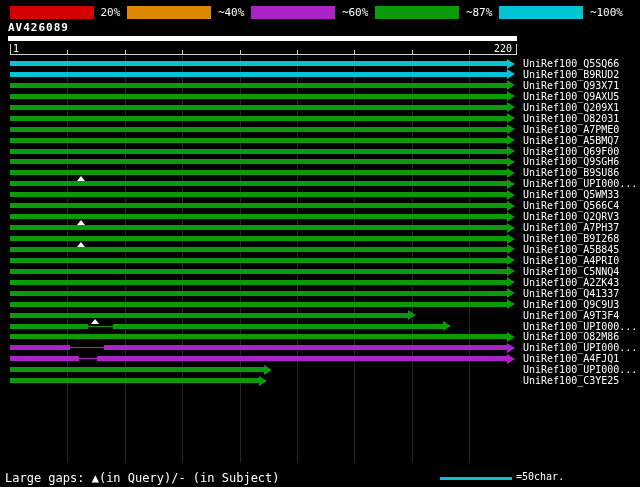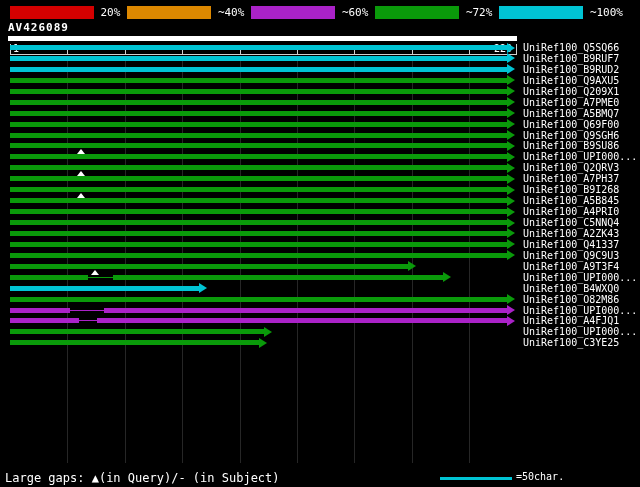--- a/index.html
+++ b/index.html
@@ -11,21 +11,21 @@
   .seglabel{flex:0 0 auto;padding:0 7px;font-size:11px;line-height:13px;color:#fff;background:#000;white-space:pre}
   .queryname{position:absolute;left:8px;top:21px;font-size:11px;font-weight:bold;letter-spacing:1px}
   .querybar{position:absolute;left:8px;top:36px;width:509px;height:5px;background:#fff}
   .ruler{position:absolute;left:0;top:42px;width:640px;height:14px}
   .baseline{position:absolute;left:10px;top:12px;width:506px;height:1px;background:#d0d0d0}
   .tick{position:absolute;top:8px;width:1px;height:5px;background:#d0d0d0}
   .tick.end{top:2px;height:11px}
   .rmin{position:absolute;left:13px;top:1px;font-size:10px}
   .rmax{position:absolute;left:494px;top:1px;font-size:10px}
   .gridline{position:absolute;top:56px;height:407px;width:1px;background:#262626}
-  #rows{position:absolute;left:0;top:42px;width:526px}
+  #rows{position:absolute;left:0;top:58px;width:526px}
   .row{position:relative;height:10.94px}
   .bar{position:absolute;top:3px;height:5px}
   .arrow{position:absolute;top:0.5px;width:0;height:0;border-top:5px solid transparent;border-bottom:5px solid transparent}
   .gap{position:absolute;top:2px;height:7px;background:#000}
   .gap i{position:absolute;left:0;right:0;top:3px;height:1px;display:block}
   .qgap{position:absolute;top:-2px;width:0;height:0;border-left:4px solid transparent;border-right:4px solid transparent;border-bottom:5px solid #fff}
   .hitlabel{position:absolute;left:523px;top:0;font-size:10px;line-height:11px;white-space:pre}
   .footer-left{position:absolute;left:5px;top:471px;font-size:12px}
   .scale-line{position:absolute;left:440px;top:477px;width:72px;height:3px}
   .scale-label{position:absolute;left:516px;top:471px;font-size:10px}
@@ -36,21 +36,21 @@
 <div id="screen">
 
   <div class="scalebar">
       <div class="seg" style="background: rgb(212, 0, 0);"></div>
       <div class="seglabel">20%</div>
       <div class="seg" style="background: rgb(221, 136, 0);"></div>
       <div class="seglabel">~40%</div>
       <div class="seg" style="background: rgb(170, 34, 200);"></div>
       <div class="seglabel">~60%</div>
       <div class="seg" style="background: rgb(10, 154, 10);"></div>
-      <div class="seglabel">~72%</div>
+      <div class="seglabel">~87%</div>
       <div class="seg" style="background: rgb(0, 196, 212);"></div>
       <div class="seglabel">~100%</div>
     </div>
 
   <div class="queryname">AV426089</div>
   <div class="querybar"></div>
 
   <div class="ruler">
     <div class="rmin">1</div>
     <div class="rmax">220</div>
@@ -77,40 +77,45 @@
     <div class="gridline" style="left: 469px;"></div>
     <div id="rows">
       <div class="row">
         <div class="bar" style="left: 10px; width: 497px; background: rgb(0, 196, 212);"></div>
         <div class="arrow" style="left: 507px; border-left: 8px solid rgb(0, 196, 212);"></div>
         <div class="hitlabel">UniRef100_Q5SQ66</div>
       </div>
       <div class="row">
         <div class="bar" style="left: 10px; width: 497px; background: rgb(0, 196, 212);"></div>
         <div class="arrow" style="left: 507px; border-left: 8px solid rgb(0, 196, 212);"></div>
-        <div class="hitlabel">UniRef100_B9RUF7</div>
-      </div>
-      <div class="row">
-        <div class="bar" style="left: 10px; width: 497px; background: rgb(0, 196, 212);"></div>
-        <div class="arrow" style="left: 507px; border-left: 8px solid rgb(0, 196, 212);"></div>
         <div class="hitlabel">UniRef100_B9RUD2</div>
       </div>
       <div class="row">
         <div class="bar" style="left: 10px; width: 497px; background: rgb(10, 154, 10);"></div>
         <div class="arrow" style="left: 507px; border-left: 8px solid rgb(10, 154, 10);"></div>
+        <div class="hitlabel">UniRef100_Q93X71</div>
+      </div>
+      <div class="row">
+        <div class="bar" style="left: 10px; width: 497px; background: rgb(10, 154, 10);"></div>
+        <div class="arrow" style="left: 507px; border-left: 8px solid rgb(10, 154, 10);"></div>
         <div class="hitlabel">UniRef100_Q9AXU5</div>
       </div>
       <div class="row">
         <div class="bar" style="left: 10px; width: 497px; background: rgb(10, 154, 10);"></div>
         <div class="arrow" style="left: 507px; border-left: 8px solid rgb(10, 154, 10);"></div>
         <div class="hitlabel">UniRef100_Q209X1</div>
       </div>
       <div class="row">
         <div class="bar" style="left: 10px; width: 497px; background: rgb(10, 154, 10);"></div>
         <div class="arrow" style="left: 507px; border-left: 8px solid rgb(10, 154, 10);"></div>
+        <div class="hitlabel">UniRef100_O82031</div>
+      </div>
+      <div class="row">
+        <div class="bar" style="left: 10px; width: 497px; background: rgb(10, 154, 10);"></div>
+        <div class="arrow" style="left: 507px; border-left: 8px solid rgb(10, 154, 10);"></div>
         <div class="hitlabel">UniRef100_A7PME0</div>
       </div>
       <div class="row">
         <div class="bar" style="left: 10px; width: 497px; background: rgb(10, 154, 10);"></div>
         <div class="arrow" style="left: 507px; border-left: 8px solid rgb(10, 154, 10);"></div>
         <div class="hitlabel">UniRef100_A5BMQ7</div>
       </div>
       <div class="row">
         <div class="bar" style="left: 10px; width: 497px; background: rgb(10, 154, 10);"></div>
         <div class="arrow" style="left: 507px; border-left: 8px solid rgb(10, 154, 10);"></div>
@@ -124,20 +129,30 @@
       <div class="row">
         <div class="bar" style="left: 10px; width: 497px; background: rgb(10, 154, 10);"></div>
         <div class="arrow" style="left: 507px; border-left: 8px solid rgb(10, 154, 10);"></div>
         <div class="hitlabel">UniRef100_B9SU86</div>
       </div>
       <div class="row">
         <div class="bar" style="left: 10px; width: 497px; background: rgb(10, 154, 10);"></div>
         <div class="arrow" style="left: 507px; border-left: 8px solid rgb(10, 154, 10);"></div>
         <div class="qgap" style="left: 77.1591px;"></div>
         <div class="hitlabel">UniRef100_UPI000...</div>
+      </div>
+      <div class="row">
+        <div class="bar" style="left: 10px; width: 497px; background: rgb(10, 154, 10);"></div>
+        <div class="arrow" style="left: 507px; border-left: 8px solid rgb(10, 154, 10);"></div>
+        <div class="hitlabel">UniRef100_Q5WM33</div>
+      </div>
+      <div class="row">
+        <div class="bar" style="left: 10px; width: 497px; background: rgb(10, 154, 10);"></div>
+        <div class="arrow" style="left: 507px; border-left: 8px solid rgb(10, 154, 10);"></div>
+        <div class="hitlabel">UniRef100_Q566C4</div>
       </div>
       <div class="row">
         <div class="bar" style="left: 10px; width: 497px; background: rgb(10, 154, 10);"></div>
         <div class="arrow" style="left: 507px; border-left: 8px solid rgb(10, 154, 10);"></div>
         <div class="hitlabel">UniRef100_Q2QRV3</div>
       </div>
       <div class="row">
         <div class="bar" style="left: 10px; width: 497px; background: rgb(10, 154, 10);"></div>
         <div class="arrow" style="left: 507px; border-left: 8px solid rgb(10, 154, 10);"></div>
         <div class="qgap" style="left: 77.1591px;"></div>
@@ -187,25 +202,20 @@
       <div class="row">
         <div class="bar" style="left: 10px; width: 432.727px; background: rgb(10, 154, 10);"></div>
         <div class="arrow" style="left: 442.727px; border-left: 8px solid rgb(10, 154, 10);"></div>
         <div class="gap" style="left: 88.0455px; width: 25.25px;">
           <i style="background: rgb(10, 154, 10);"></i>
         </div>
         <div class="qgap" style="left: 90.9318px;"></div>
         <div class="hitlabel">UniRef100_UPI000...</div>
       </div>
       <div class="row">
-        <div class="bar" style="left: 10px; width: 189.409px; background: rgb(0, 196, 212);"></div>
-        <div class="arrow" style="left: 199.409px; border-left: 8px solid rgb(0, 196, 212);"></div>
-        <div class="hitlabel">UniRef100_B4WXQ0</div>
-      </div>
-      <div class="row">
         <div class="bar" style="left: 10px; width: 497px; background: rgb(10, 154, 10);"></div>
         <div class="arrow" style="left: 507px; border-left: 8px solid rgb(10, 154, 10);"></div>
         <div class="hitlabel">UniRef100_O82M86</div>
       </div>
       <div class="row">
         <div class="bar" style="left: 10px; width: 497px; background: rgb(170, 34, 200);"></div>
         <div class="arrow" style="left: 507px; border-left: 8px solid rgb(170, 34, 200);"></div>
         <div class="gap" style="left: 69.6818px; width: 34.4318px;">
           <i style="background: rgb(170, 34, 200);"></i>
         </div>

